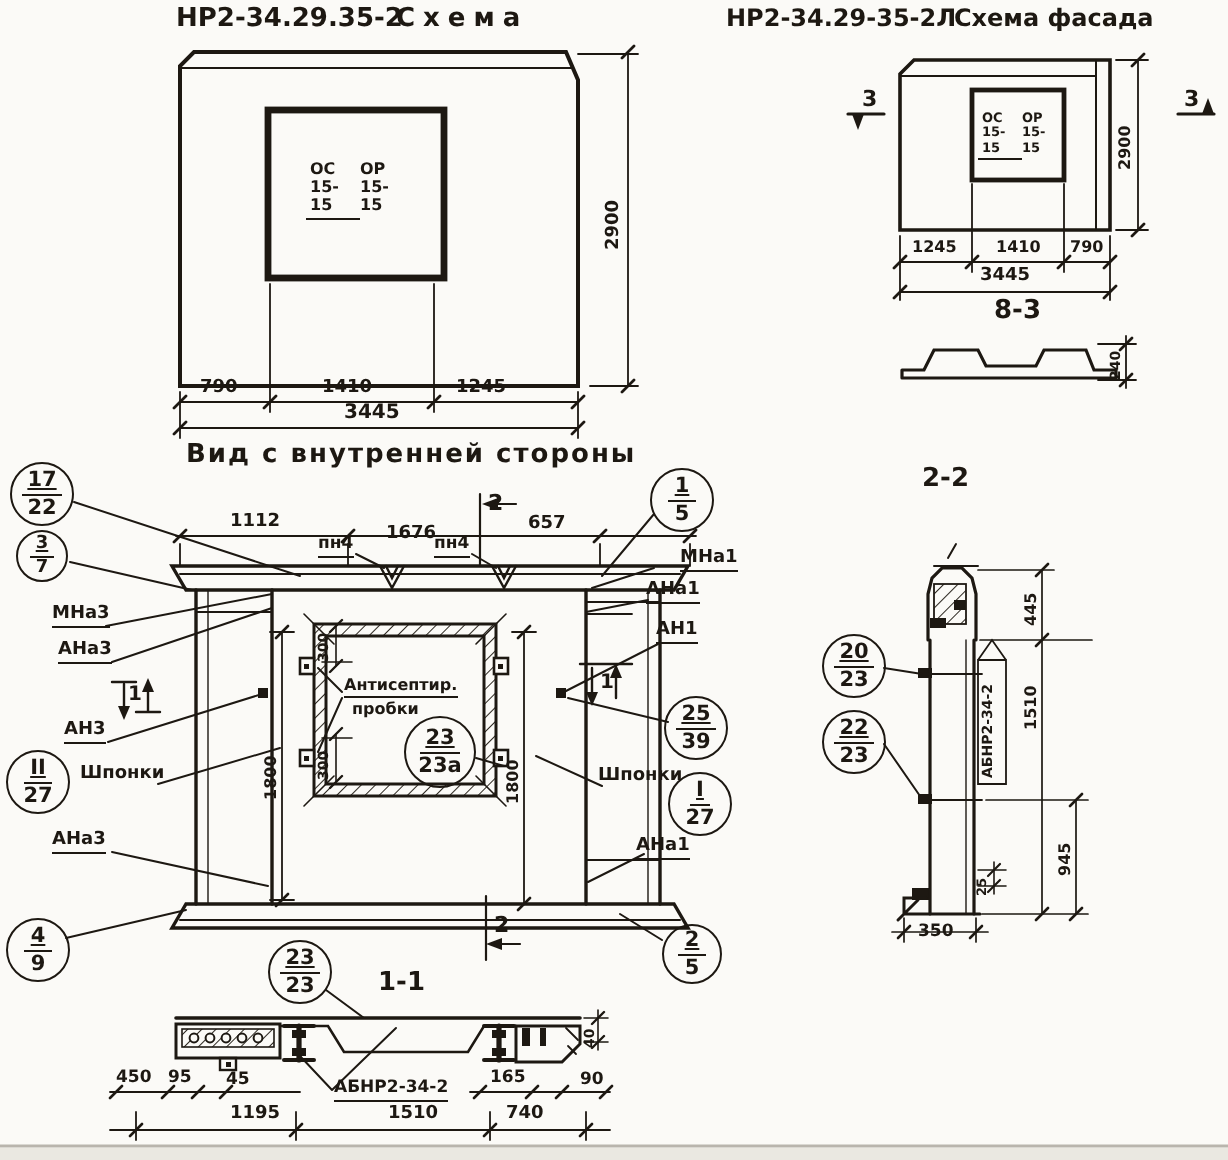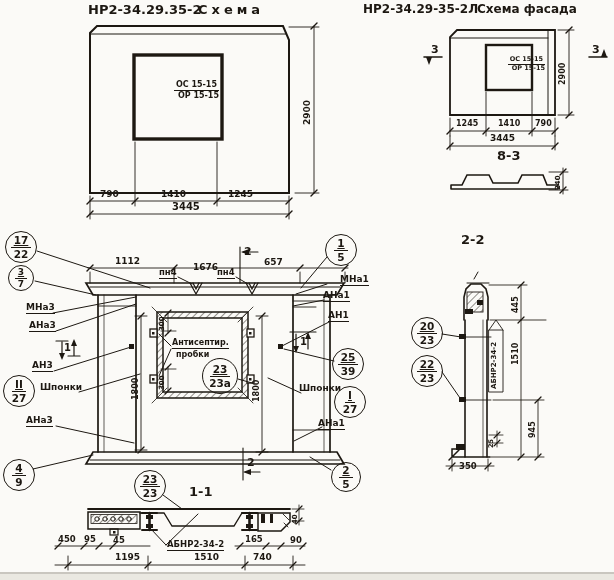--- a/index.html
+++ b/index.html
@@ -7,21 +7,21 @@
          font-family:"DejaVu Sans",sans-serif;color:#1d1812;}
   svg{position:absolute;left:0;top:0;}
   .t{position:absolute;font-weight:700;white-space:nowrap;line-height:1;color:#1d1812;}
   .sz6{font-size:6.5px}.sz7{font-size:7px}.sz8{font-size:8px}.sz85{font-size:8.5px}
   .sz9{font-size:9px}.sz10{font-size:10px}.sz11{font-size:11px}.sz12{font-size:12px}
   .sz13{font-size:13px}
   .sp{letter-spacing:4px}
   .sp1{letter-spacing:1px}
   .ul{border-bottom:1.3px solid #1d1812;padding-bottom:1px}
   .rot{transform:rotate(-90deg);transform-origin:0 0;}
-  .frac{position:absolute;display:flex;flex-direction:column;align-items:flex-end;font-weight:700;line-height:1.15;margin-left:16px;}
+  .frac{position:absolute;display:flex;flex-direction:row;align-items:flex-start;font-weight:700;line-height:1.15;}
   .frac .top{border-bottom:1.5px solid #1d1812;padding:0 2px 1px;}
   .co{position:absolute;border:1.8px solid #1d1812;border-radius:50%;box-sizing:border-box;
       display:flex;flex-direction:column;align-items:center;justify-content:center;
       font-weight:700;font-size:10.5px;line-height:1;background:transparent;}
   .co .co-t{border-bottom:1.5px solid #1d1812;padding:0 3px 1px;text-decoration:underline;}
   .co .co-b{padding-top:1px;}
   .co.small{font-size:9px}
   .ovl{text-decoration:overline}
 </style>
 </head>
@@ -190,20 +190,21 @@
   <g>
     <path d="M0,573 H614" stroke="#b9b5ad" stroke-width="1.5"></path>
     <rect x="0" y="574" width="614" height="6" fill="#e4e1da" opacity="0.75"></rect>
   </g>
 </svg>
 
 <span class="t sz13" style="left:88px;top:3px">НР2-34.29.35-2</span>
 <span class="t sz13 sp" style="left:198px;top:3px">Схема</span>
 <span class="t sz12" style="left:363px;top:3px">НР2-34.29-35-2Л</span>
 <span class="t sz12" style="left:477px;top:3px">Схема фасада</span>
+<span class="t sz13 sp1" style="left:93px;top:221px">Вид с внутренней стороны</span>
 
 <div class="frac sz8" style="left:153px;top:80px;width:50px">
   <span class="top">ОС 15-15</span>
   <span>ОР 15-15</span>
 </div>
 <span class="t sz9" style="left:100px;top:190px">790</span>
 <span class="t sz9" style="left:161px;top:190px">1410</span>
 <span class="t sz9" style="left:228px;top:190px">1245</span>
 <span class="t sz10" style="left:172px;top:202px">3445</span>
 <span class="t sz9 rot" style="left:303px;top:125px">2900</span>

